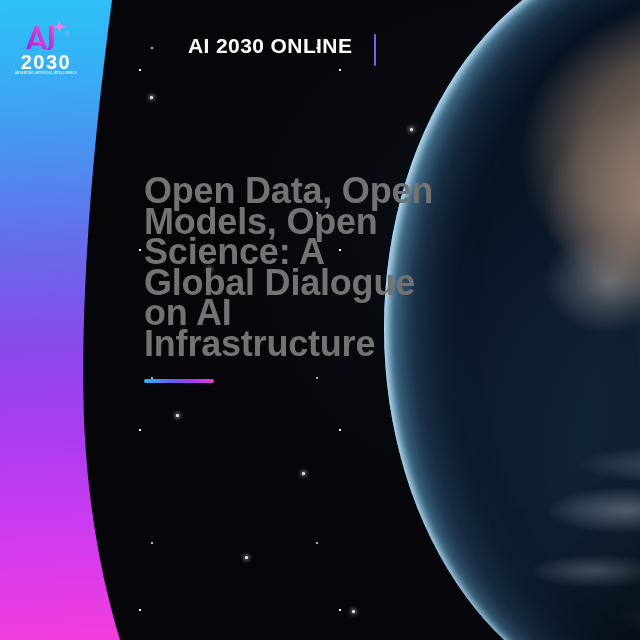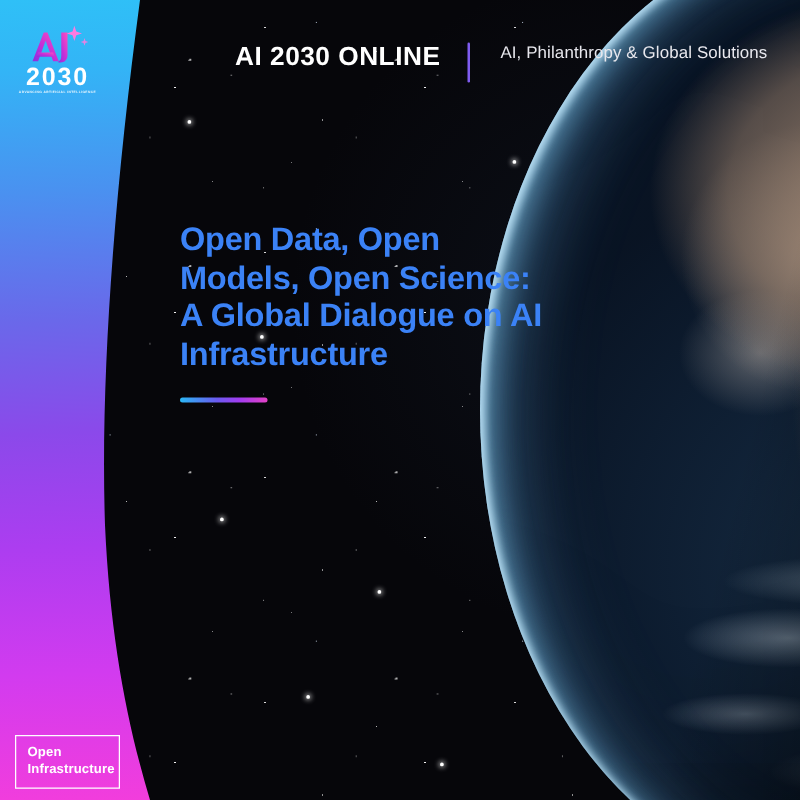--- a/index.html
+++ b/index.html
@@ -208,25 +208,25 @@
     white-space:nowrap;
   }
 
   
   .title-block {
     position:absolute;
     left:144px; top:176px;
     width:300px;
   }
   .title {
-    font-size:26px;
+    font-size:36px;
     font-weight:700;
     line-height:30.5px;
     letter-spacing:-.2px;
-    color:#3b82f6;
+    color:#737373;
   }
   .accent-bar {
     margin-top:20px;
     width:70px; height:4px;
     border-radius:2px;
     background:linear-gradient(90deg, #2ab7f5 0%, #6a5bf0 42%, #a23cf0 68%, #e341c6 100%);
   }
 
   
   .badge {
@@ -291,23 +291,21 @@
         </g>
       </svg>
     </div>
     <div class="logo-2030">2030</div>
     <div class="logo-tagline">ADVANCING ARTIFICIAL INTELLIGENCE</div>
   </div>
 
   <div class="header">
     <div class="brandline">AI 2030 ONLINE</div>
     <div class="header-div"></div>
-    <div class="tagline">AI, Philanthropy &amp; Global Solutions</div>
   </div>
 
   <div class="title-block">
     <h1 class="title">Open Data, Open Models, Open Science: A Global Dialogue on AI Infrastructure</h1>
     <div class="accent-bar"></div>
   </div>
 
-  <div class="badge">Open Infrastructure</div>
 
 </div>
 
 </body></html>

